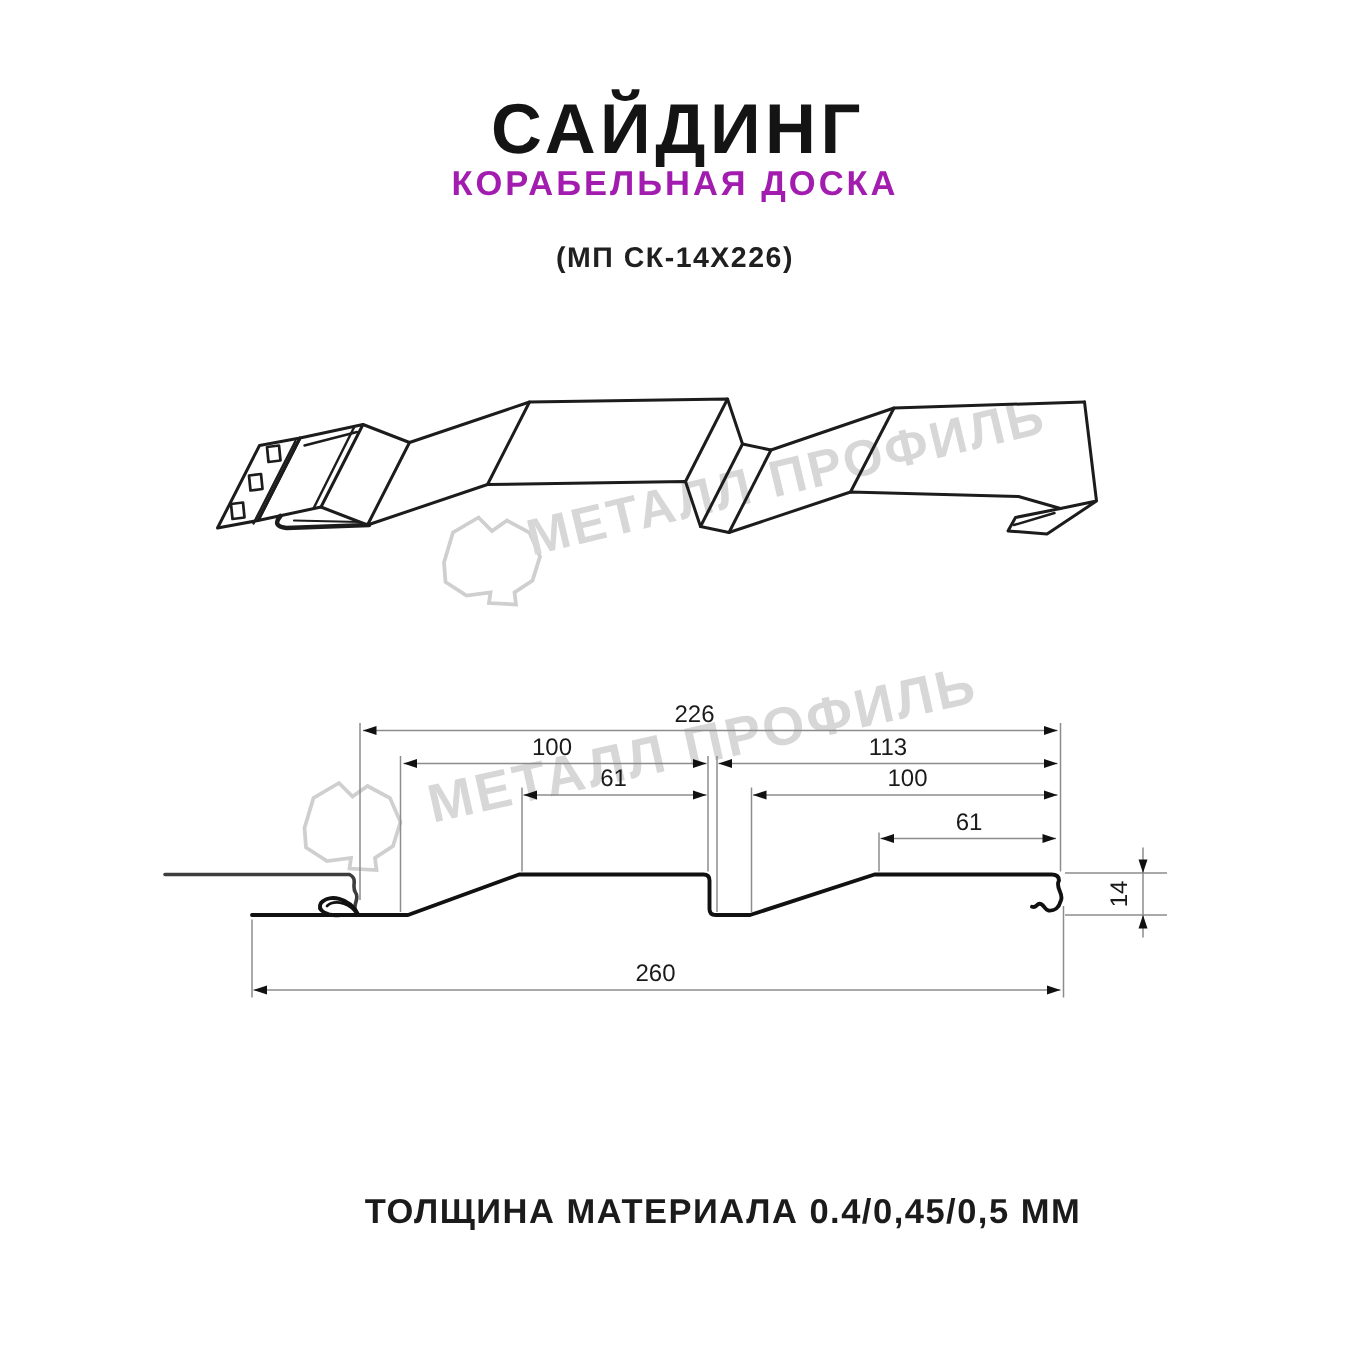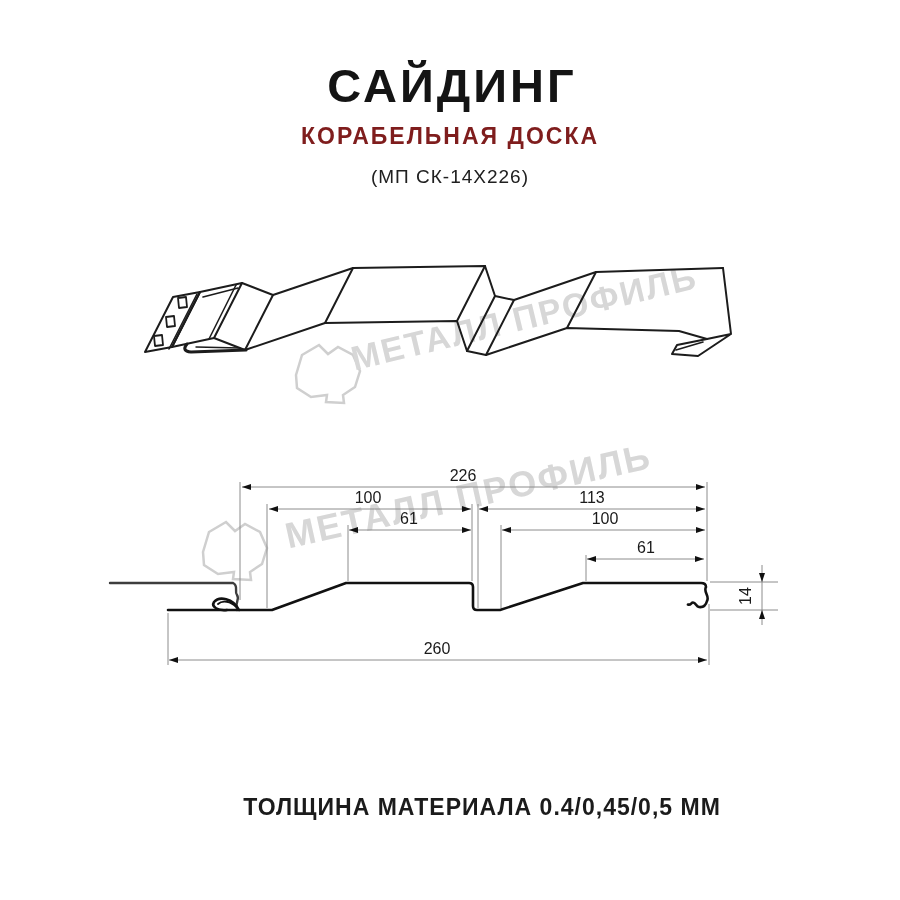--- a/index.html
+++ b/index.html
@@ -1,22 +1,22 @@
 <!DOCTYPE html>
 <html><head>
 <meta charset="utf-8">
 <style>
   html,body{margin:0;padding:0;background:#ffffff;}
   .page{position:relative;width:858px;height:900px;background:#ffffff;overflow:hidden;
         font-family:"Liberation Sans", sans-serif;color:#111;}
   .header{position:absolute;left:0;top:62px;width:900px;text-align:center;}
   .title{font-size:47px;font-weight:bold;letter-spacing:3px;color:#141414;line-height:1.0;
          transform:translateX(2px);}
-  .subtitle{font-size:23px;font-weight:bold;letter-spacing:2px;color:#7f1d1d;margin-top:14px;}
-  .code{font-size:19px;font-weight:normal;letter-spacing:1px;color:#202020;margin-top:16px;}
+  .subtitle{font-size:23px;font-weight:bold;letter-spacing:2px;color:#a21caf;margin-top:0;}
+  .code{font-size:19px;font-weight:bold;letter-spacing:1px;color:#202020;margin-top:26px;}
   .footer{position:absolute;left:0;top:794px;width:900px;text-align:center;
           font-size:23px;font-weight:bold;letter-spacing:1px;color:#1b1b1b;margin-left:32px;}
   svg{position:absolute;left:0;top:0;}
   .wm-text{font-family:"Liberation Sans", sans-serif;font-weight:bold;fill:#d7d7d7;}
   .dim-label{font-family:"Liberation Sans", sans-serif;font-size:16px;fill:#1a1a1a;}
 </style>
 </head>
 <body>
 
 <div class="page">

